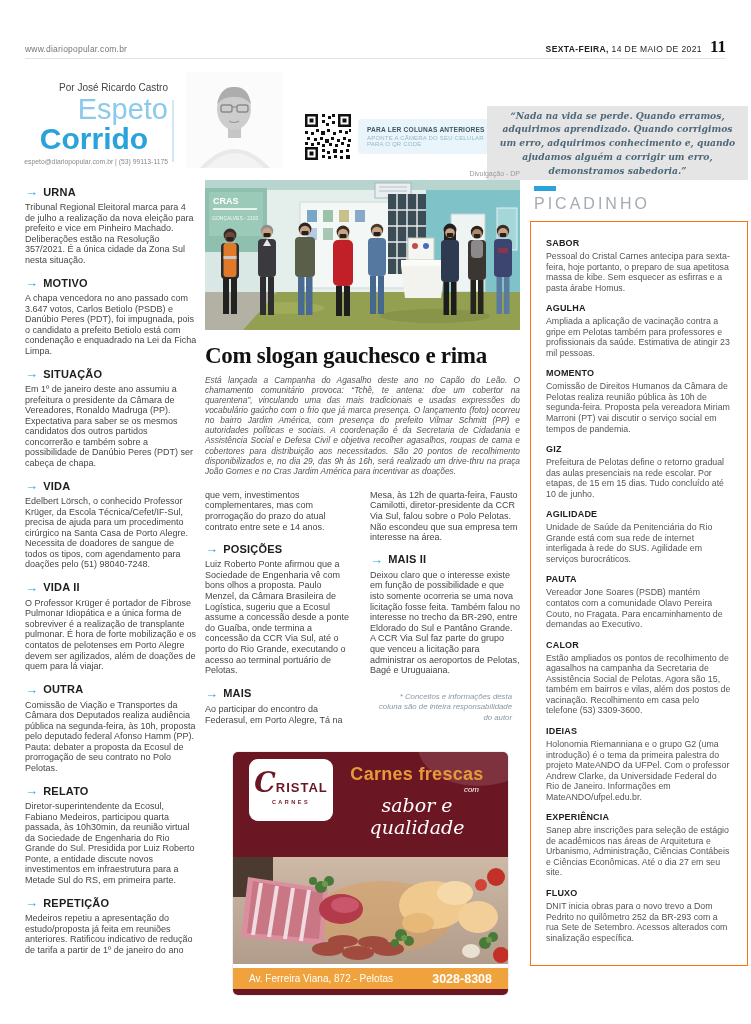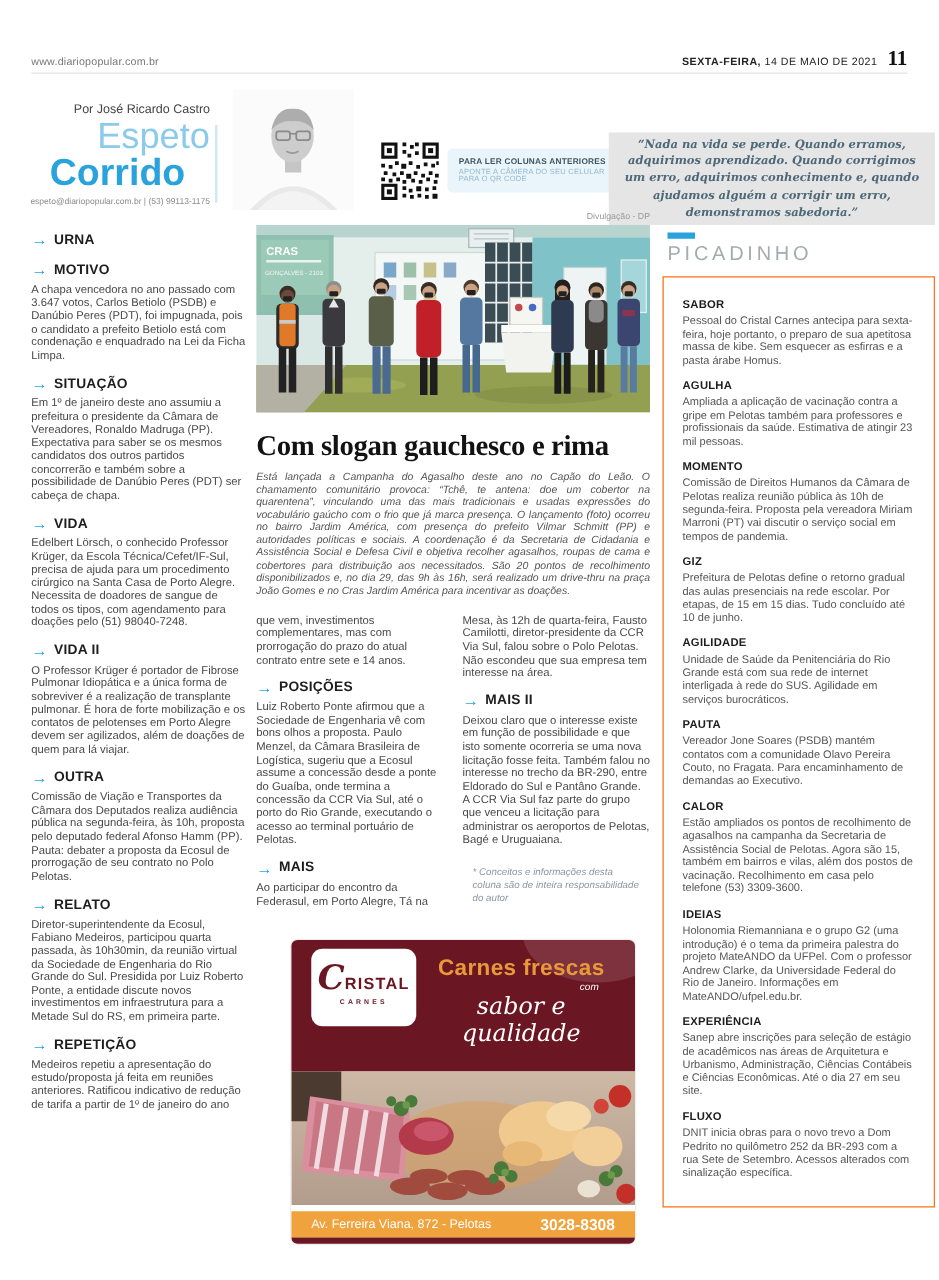--- a/index.html
+++ b/index.html
@@ -46,21 +46,21 @@
   
   .mid { position:absolute; left:205px; top:170px; width:315px; }
   .credit { font-size:7px; color:#999; text-align:right; margin-bottom:3px; }
   .headline { font-family:"Liberation Serif", serif; font-size:23px; font-weight:bold; color:#121212;
               margin:9px 0 6px; letter-spacing:-0.3px; }
   .lead { font-size:8.4px; font-style:italic; color:#555; line-height:1.2; text-align:justify; }
   .cols { display:flex; gap:15px; margin-top:14px; }
   .col { width:150px; }
   .body-text { font-size:9px; line-height:1.18; color:#474747; margin-bottom:10px; }
   .footnote { font-size:7.8px; font-style:italic; color:#8a97a0; margin-top:16px; line-height:1.35;
-              text-align:left; padding:0 8px; }
+              text-align:right; padding:0 8px; }
 
   
   .pica { position:absolute; left:530px; top:186px; width:218px; }
   .pica-bar { width:22px; height:5px; background:#2aa3dc; margin-left:4px; }
   .pica-title { font-size:16px; color:#a5abb0; letter-spacing:3px; margin:4px 0 8px 4px; font-weight:400; }
   .pica-box { border:1px solid #f97316; padding:16px 15px 12px; }
   .pica-sec { margin-bottom:10px; }
   .pica-sec-title { font-size:9px; font-weight:bold; color:#1d1d1d; margin-bottom:3px; letter-spacing:0.2px; }
   .pica-sec-text { font-size:8.8px; line-height:1.2; color:#555; }
 
@@ -189,20 +189,21 @@
   <div class="quote-box">
     <div class="quote">“Nada na vida se perde. Quando erramos, adquirimos aprendizado. Quando corrigimos um erro, adquirimos conhecimento e, quando ajudamos alguém a corrigir um erro, demonstramos sabedoria.”</div>
   </div>
 
   <div class="left-col">
     <div class="section">
       <div class="sec-title">
           <span class="arrow">→</span>
           <span>URNA</span>
         </div>
+      <div class="sec-text">Tribunal Regional Eleitoral marca para 4 de julho a realização da nova eleição para prefeito e vice em Pinheiro Machado. Deliberações estão na Resolução 357/2021. É a única cidade da Zona Sul nesta situação.</div>
     </div>
     <div class="section">
       <div class="sec-title">
           <span class="arrow">→</span>
           <span>MOTIVO</span>
         </div>
       <div class="sec-text">A chapa vencedora no ano passado com 3.647 votos, Carlos Betiolo (PSDB) e Danúbio Peres (PDT), foi impugnada, pois o candidato a prefeito Betiolo está com condenação e enquadrado na Lei da Ficha Limpa.</div>
     </div>
     <div class="section">
       <div class="sec-title">

